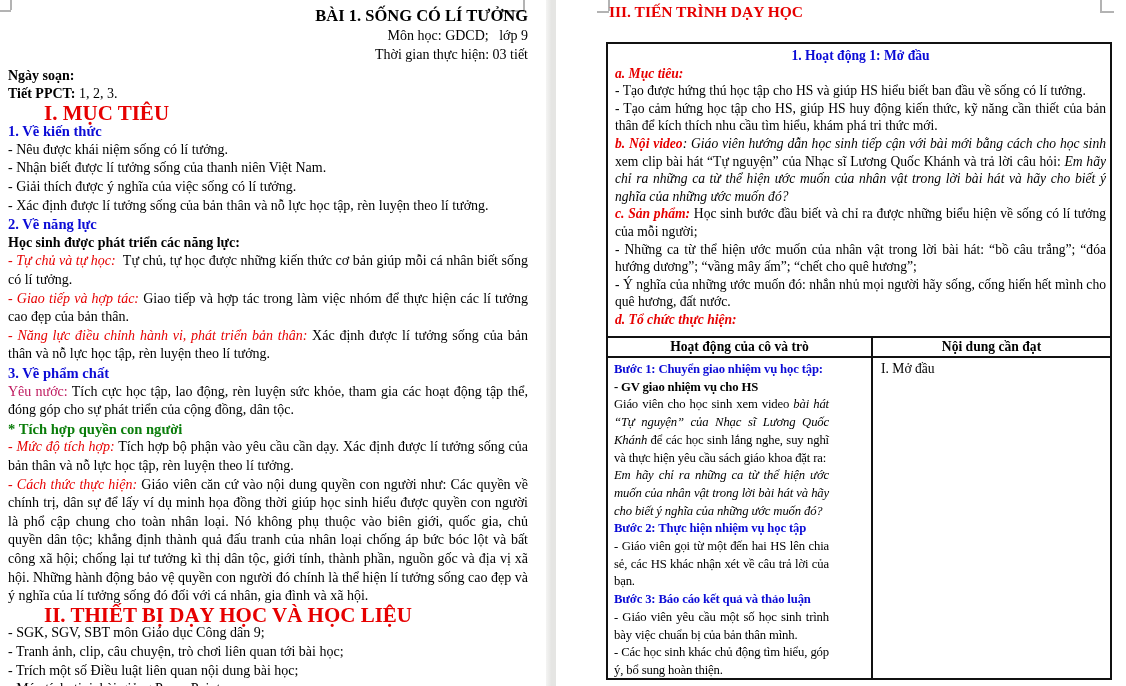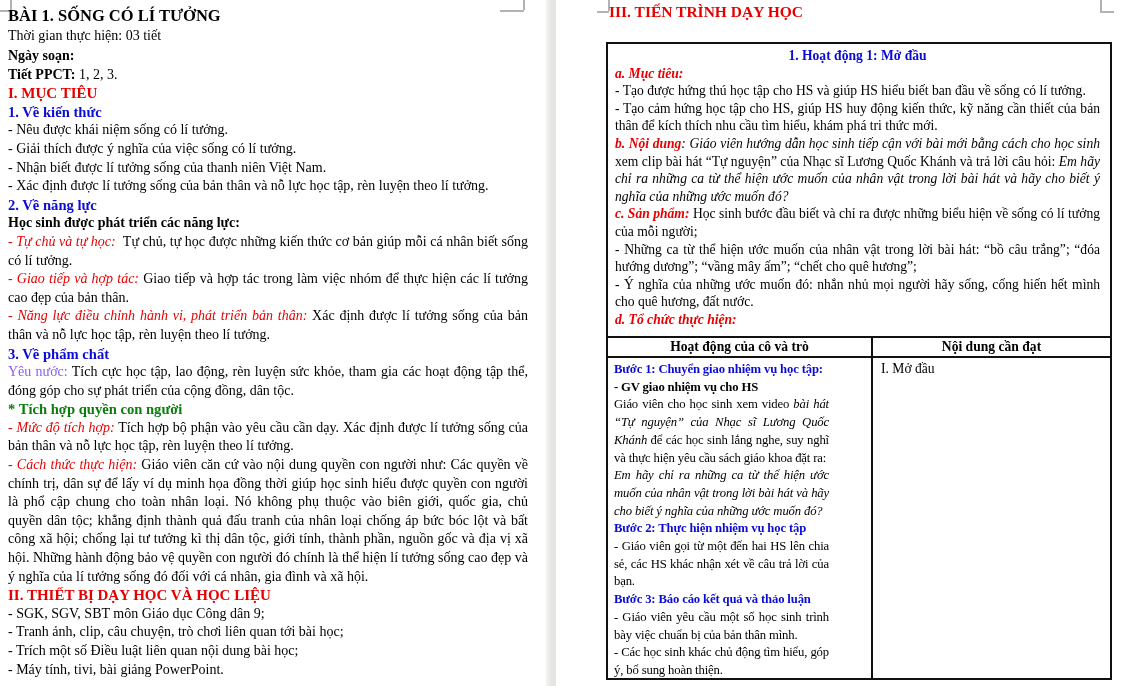--- a/index.html
+++ b/index.html
@@ -13,37 +13,37 @@
   #page-left{left:0;width:546px;}
   #page-gap{position:absolute;top:0;left:546px;width:22px;height:686px;
     background:linear-gradient(90deg,#f4f4f3,#e5e5e3 25%,#e5e5e3 75%,#f6f6f5);}
   #page-right{left:556px;width:558px;}
 
   
   .mark{position:absolute;background:#b3b3b3;}
   
   
   .pl-text{position:absolute;left:8px;top:6px;width:520px;font-size:14px;line-height:18.6px;}
-  .head-block{text-align:left;line-height:19.5px;margin-bottom:2px;}
+  .head-block{text-align:right;line-height:19.5px;margin-bottom:2px;}
   .doc-title{font-weight:bold;font-size:16.5px;}
   .line{text-align:justify;}
   .b{font-weight:bold;}
   .i{font-style:italic;}
-  .red{color:#8b5cf6;}
+  .red{color:#be185d;}
   .blue{color:#0b0bd6;}
-  .h-red{color:#e60000;font-weight:bold;font-size:15px;}
+  .h-red{color:#e60000;font-weight:bold;font-size:21px;margin-left:36px;}
   .h-blue{color:#0b0bd6;font-weight:bold;font-size:14.6px;}
   .h-green{color:#0a7d0a;font-weight:bold;font-size:14.6px;}
   .lead-red-i{color:#e60000;font-style:italic;}
 
   
   .pr-head{position:absolute;left:53px;top:3px;font-size:15.5px;font-weight:bold;color:#e60000;}
   .activity-table{position:absolute;left:50px;top:42px;width:502px;height:634px;border:2px solid #111;}
   .cell-merged{position:absolute;top:0;left:0;width:100%;height:292px;box-sizing:border-box;
-    padding:3px 10px 0 7px;font-size:13.6px;line-height:17.6px;overflow:hidden;text-align:justify;}
+    padding:3px 4px 0 7px;font-size:13.6px;line-height:17.6px;overflow:hidden;text-align:justify;}
   .act-title{text-align:center;color:#0b0bd6;font-weight:bold;}
   .lbl{color:#e60000;font-weight:bold;font-style:italic;}
   .hline{position:absolute;left:0;right:0;height:2px;background:#111;}
   .vline{position:absolute;top:292px;bottom:0;left:263px;width:2px;background:#111;}
   .hcell{position:absolute;top:294px;height:32px;font-weight:bold;font-size:13.6px;
     text-align:center;line-height:18px;overflow:hidden;}
   .hcell1{left:0;width:263px;}
   .hcell2{left:265px;right:0;border-radius:9px;}
   .bcell1{position:absolute;top:314px;bottom:0;left:0;width:234px;box-sizing:border-box;
     padding:3px 13px 0 6px;font-size:12.7px;line-height:17.7px;letter-spacing:-0.15px;
@@ -57,31 +57,32 @@
 <div class="page" id="page-left">
 
   <div class="mark" style="left:10px;top:0;width:1.5px;height:10px;"></div>
   <div class="mark" style="left:0;top:10px;width:11px;height:1.5px;"></div>
   <div class="mark" style="left:523px;top:0;width:1.5px;height:10px;"></div>
   <div class="mark" style="left:500px;top:10px;width:24px;height:1.5px;"></div>
 
   <div class="pl-text">
     <div class="head-block">
       <div class="doc-title">BÀI 1. SỐNG CÓ LÍ TƯỞNG</div>
+      <div>Môn học: GDCD;&nbsp;&nbsp; lớp 9</div>
       <div>Thời gian thực hiện: 03 tiết</div>
     </div>
 
     <div class="line b">Ngày soạn:</div>
     <div class="line"><span class="b">Tiết PPCT:</span><span> 1, 2, 3.</span></div>
 
     <div class="line h-red">I. MỤC TIÊU</div>
     <div class="line h-blue">1. Về kiến thức</div>
     <div class="line">- Nêu được khái niệm sống có lí tưởng.</div>
+    <div class="line">- Nhận biết được lí tưởng sống của thanh niên Việt Nam.</div>
     <div class="line">- Giải thích được ý nghĩa của việc sống có lí tưởng.</div>
-    <div class="line">- Nhận biết được lí tưởng sống của thanh niên Việt Nam.</div>
     <div class="line">- Xác định được lí tưởng sống của bản thân và nỗ lực học tập, rèn luyện theo lí tưởng.</div>
 
     <div class="line h-blue">2. Về năng lực</div>
     <div class="line b">Học sinh được phát triển các năng lực:</div>
     <div class="line"><span class="lead-red-i">- Tự chủ và tự học:</span><span> &nbsp;Tự chủ, tự học được những kiến thức cơ bản giúp mỗi cá nhân biết sống có lí tưởng.</span></div>
     <div class="line"><span class="lead-red-i">- Giao tiếp và hợp tác:</span><span> Giao tiếp và hợp tác trong làm việc nhóm để thực hiện các lí tưởng cao đẹp của bản thân.</span></div>
     <div class="line"><span class="lead-red-i">- Năng lực điều chỉnh hành vi, phát triển bản thân:</span><span> Xác định được lí tưởng sống của bản thân và nỗ lực học tập, rèn luyện theo lí tưởng.</span></div>
 
     <div class="line h-blue">3. Về phẩm chất</div>
     <div class="line"><span class="red">Yêu nước:</span><span> Tích cực học tập, lao động, rèn luyện sức khỏe, tham gia các hoạt động tập thể, đóng góp cho sự phát triển của cộng đồng, dân tộc.</span></div>
@@ -109,21 +110,21 @@
 
   <div class="pr-head">III. TIẾN TRÌNH DẠY HỌC</div>
 
   <div class="activity-table">
 
     <div class="cell-merged">
       <div class="act-title">1. Hoạt động 1: Mở đầu</div>
       <div class="lbl">a. Mục tiêu:</div>
       <div>- Tạo được hứng thú học tập cho HS và giúp HS hiểu biết ban đầu về sống có lí tưởng.</div>
       <div>- Tạo cảm hứng học tập cho HS, giúp HS huy động kiến thức, kỹ năng cần thiết của bản thân để kích thích nhu cầu tìm hiểu, khám phá tri thức mới.</div>
-      <div><span class="lbl">b. Nội dung</span><span class="i">: Giáo viên hướng dẫn học sinh tiếp cận với bài mới bằng cách cho học sinh </span><span>xem clip bài hát “Tự nguyện” của Nhạc sĩ Lương Quốc Khánh và trả lời câu hỏi: </span><span class="i">Em hãy chỉ ra những ca từ thể hiện ước muốn của nhân vật trong lời bài hát và hãy cho biết ý nghĩa của những ước muốn đó?</span></div>
+      <div><span class="lbl">b. Nội video</span><span class="i">: Giáo viên hướng dẫn học sinh tiếp cận với bài mới bằng cách cho học sinh </span><span>xem clip bài hát “Tự nguyện” của Nhạc sĩ Lương Quốc Khánh và trả lời câu hỏi: </span><span class="i">Em hãy chỉ ra những ca từ thể hiện ước muốn của nhân vật trong lời bài hát và hãy cho biết ý nghĩa của những ước muốn đó?</span></div>
       <div><span class="lbl">c. Sản phẩm:</span><span> Học sinh bước đầu biết và chỉ ra được những biểu hiện về sống có lí tưởng của mỗi người;</span></div>
       <div>- Những ca từ thể hiện ước muốn của nhân vật trong lời bài hát: “bồ câu trắng”; “đóa hướng dương”; “vầng mây ấm”; “chết cho quê hương”;</div>
       <div>- Ý nghĩa của những ước muốn đó: nhắn nhủ mọi người hãy sống, cống hiến hết mình cho quê hương, đất nước.</div>
       <div class="lbl">d. Tổ chức thực hiện:</div>
     </div>
 
     <div class="hline" style="top:292px;"></div>
     <div class="hline" style="top:312px;"></div>
     <div class="vline"></div>
 

